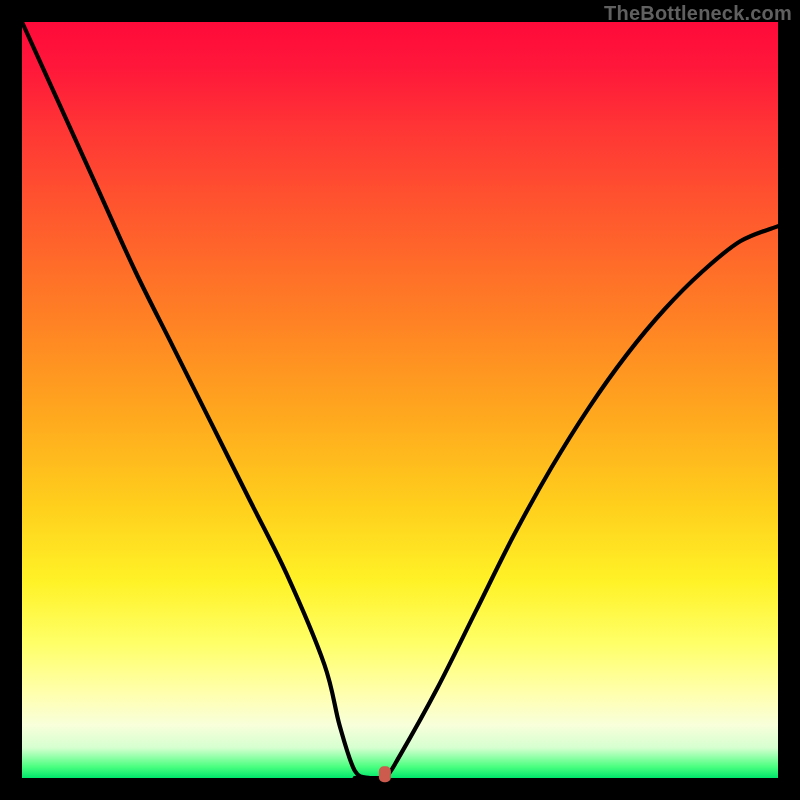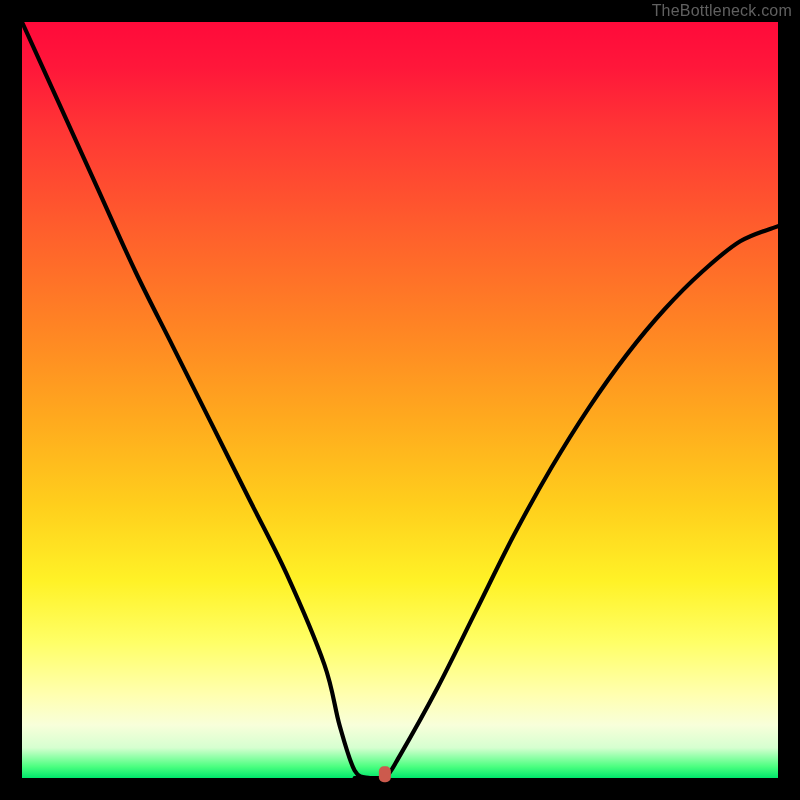--- a/index.html
+++ b/index.html
@@ -49,23 +49,23 @@
     top: 0;
     width: 756px;
     height: 756px;
     overflow: visible;
   }
   .watermark {
     position: absolute;
     top: 2px;
     right: 8px;
     color: #606060;
-    font-size: 16px;
+    font-size: 20px;
     letter-spacing: 0.2px;
-    font-weight: 400;
+    font-weight: 700;
     user-select: none;
   }
   .marker {
     fill: #cc5a4d;
     stroke: none;
   }
 </style>
 </head>
 <body>
 

